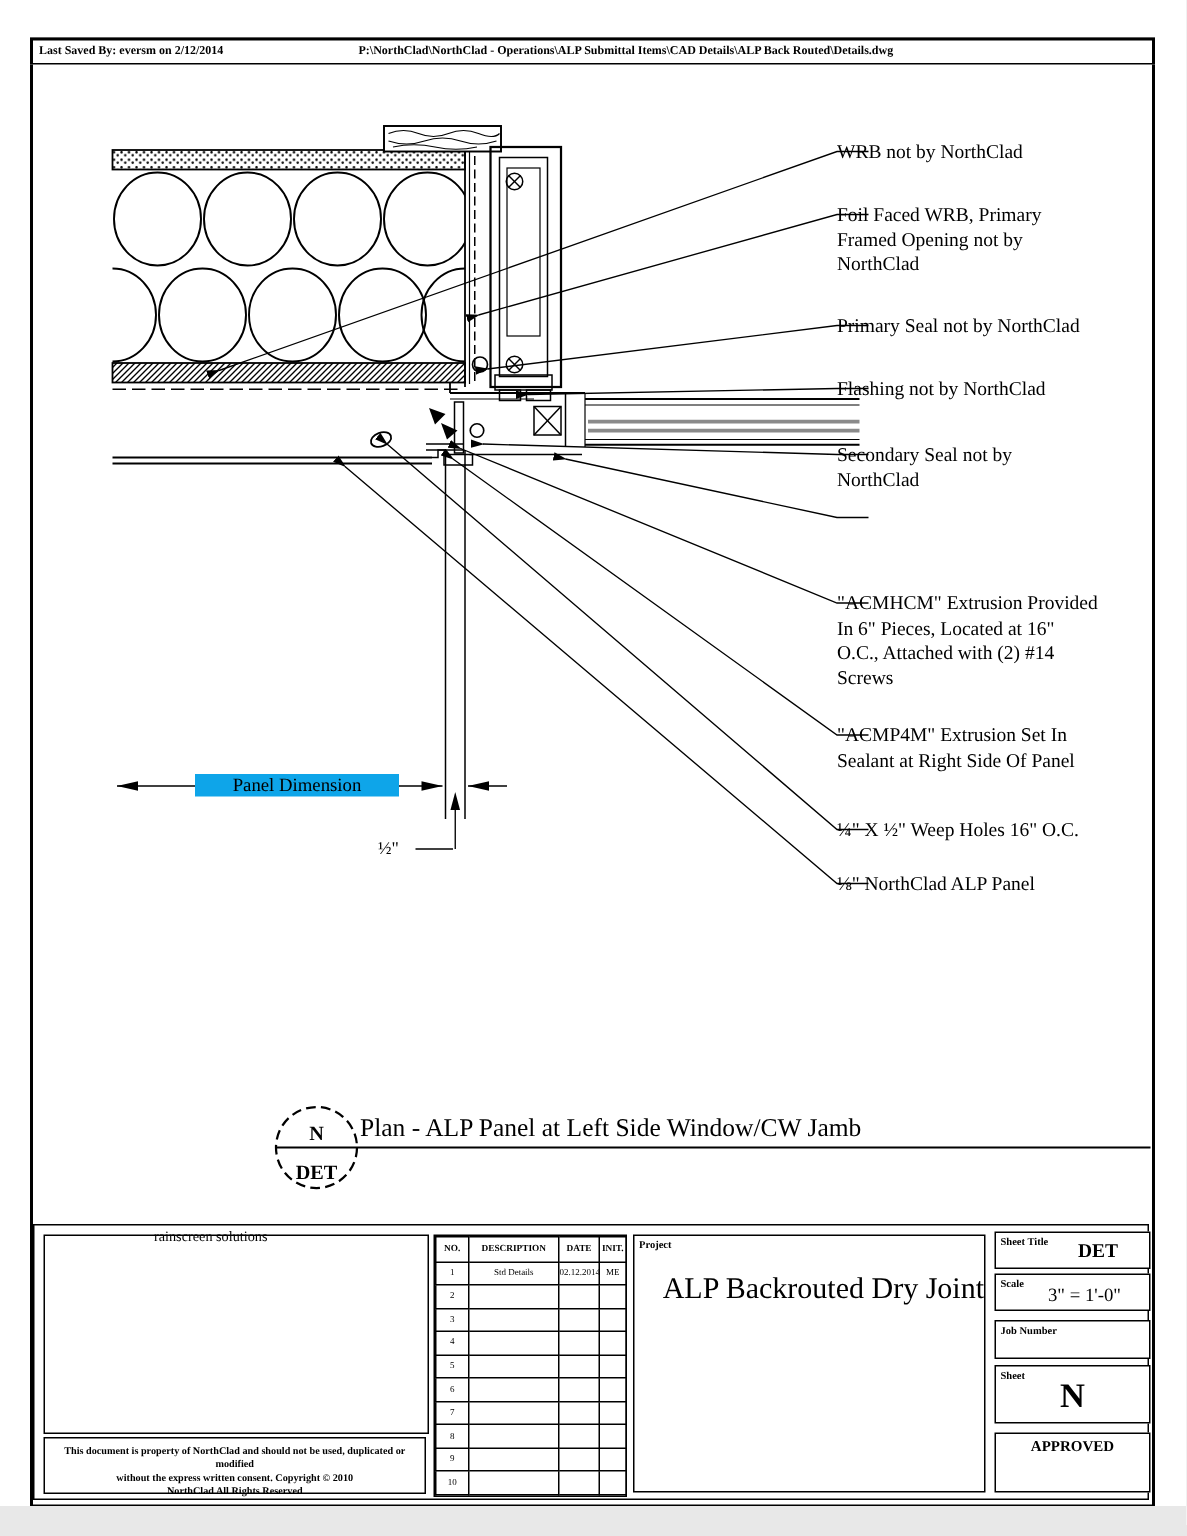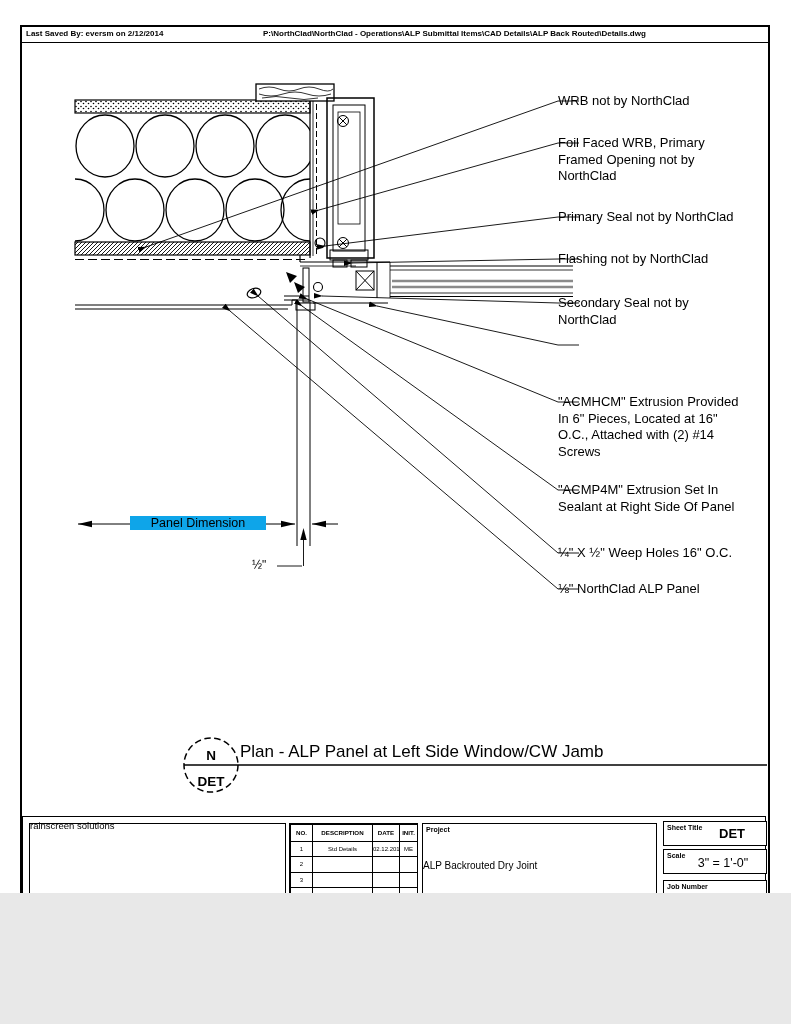--- a/index.html
+++ b/index.html
@@ -1,55 +1,55 @@
 <!DOCTYPE html>
 <html><head>
 <meta charset="utf-8">
 <style>
   html,body{margin:0;padding:0;background:#e8e8e8;}
-  .page{position:relative;width:791px;height:893px;background:#ffffff;
-        font-family:Liberation Sans, sans-serif;color:#000;overflow:hidden;}
+  .page{position:relative;width:791px;height:1004px;background:#ffffff;
+        font-family:Liberation Serif, serif;color:#000;overflow:hidden;}
   .page-border{position:absolute;left:20px;top:25px;width:746px;height:976px;
         border:2px solid #000;}
   .status-bar{position:absolute;left:20px;top:25px;width:746px;height:15px;
         border:2px solid #000;border-bottom:1.5px solid #000;background:#fff;}
   .status-bar span{position:absolute;top:2px;font-size:8px;font-weight:bold;white-space:nowrap;}
-  .st1{left:4px;} .st2{left:217px;margin-left:24px;}
+  .st1{left:4px;} .st2{left:217px;}
   svg.draw{position:absolute;left:0;top:0;}
   .co{position:absolute;left:558px;width:196px;font-size:13px;line-height:16.5px;
       white-space:pre-line;}
   .dim-label{position:absolute;left:130px;top:516px;width:136px;text-align:center;
       font-size:12.5px;background:#0ea5e9;}
   .gap-label{position:absolute;left:250px;top:558px;font-size:12px;background:#fff;padding:0 2px;}
   .detail-title{position:absolute;left:240px;top:742px;font-size:17px;}
   
   .tblock{position:absolute;left:22px;top:816px;width:742px;height:182px;
       border:1.5px solid #000;background:#fff;}
   .box{position:absolute;border:1.5px solid #000;background:#fff;}
   .logo-box{left:6px;top:6px;width:255px;height:131px;}
   .logo-row{display:flex;align-items:center;justify-content:center;margin-top:26px;}
   .logo-word{font-size:28px;font-weight:bold;letter-spacing:-1px;}
   .logo-grid{display:grid;grid-template-columns:repeat(3,9px);grid-template-rows:repeat(3,9px);
       gap:2px;margin:0 3px;}
   .lg-cell{border:2px solid #000;box-sizing:border-box;}
   .lg-f{background:#000;}
   .logo-reg{font-size:9px;vertical-align:top;position:relative;top:-10px;font-weight:bold;}
-  .tagline{font-size:9.5px;text-align:left;margin:-4px 34px 0 0;}
+  .tagline{font-size:9.5px;text-align:center;margin:-4px 34px 0 0;}
   .addr{font-size:7.5px;font-weight:bold;text-align:center;line-height:9px;margin-top:14px;}
   .disc-box{left:6px;top:141px;width:255px;height:38px;font-size:6.8px;font-weight:bold;
       text-align:center;line-height:9px;padding-top:4px;box-sizing:border-box;white-space:pre-line;}
   .rev-box{left:266px;top:6px;width:127px;height:173px;border:1.5px solid #000;position:absolute;}
   table.rev{border-collapse:collapse;width:100%;height:100%;table-layout:fixed;}
   table.rev th,table.rev td{border:1px solid #000;font-size:6px;text-align:center;
       padding:0;overflow:hidden;white-space:nowrap;}
   table.rev th{font-size:6.2px;height:15px;}
   table.rev td{height:14px;}
   .proj-box{left:399px;top:6px;width:233px;height:170px;}
   .mini-label{position:absolute;left:3px;top:2px;font-size:7px;font-weight:bold;}
-  .proj-value{margin-top:36px;text-align:left;font-size:10px;}
+  .proj-value{margin-top:24px;text-align:right;font-size:20px;}
   .sheet-title-box{left:640px;top:4px;width:102px;height:23px;}
   .sheet-title-value{text-align:center;font-size:13px;font-weight:bold;margin:4px 0 0 34px;}
   .scale-box{left:640px;top:32px;width:102px;height:23px;}
   .scale-value{text-align:center;font-size:12.5px;margin:6px 0 0 16px;}
   .job-box{left:640px;top:63px;width:102px;height:24px;}
   .sheet-box{left:640px;top:93px;width:102px;height:37px;}
   .sheet-value{text-align:center;font-size:23px;font-weight:bold;margin-top:7px;}
   .appr-box{left:640px;top:138px;width:102px;height:38px;text-align:center;}
   .appr-label{font-size:10px;font-weight:bold;margin-top:3px;}
 </style>

